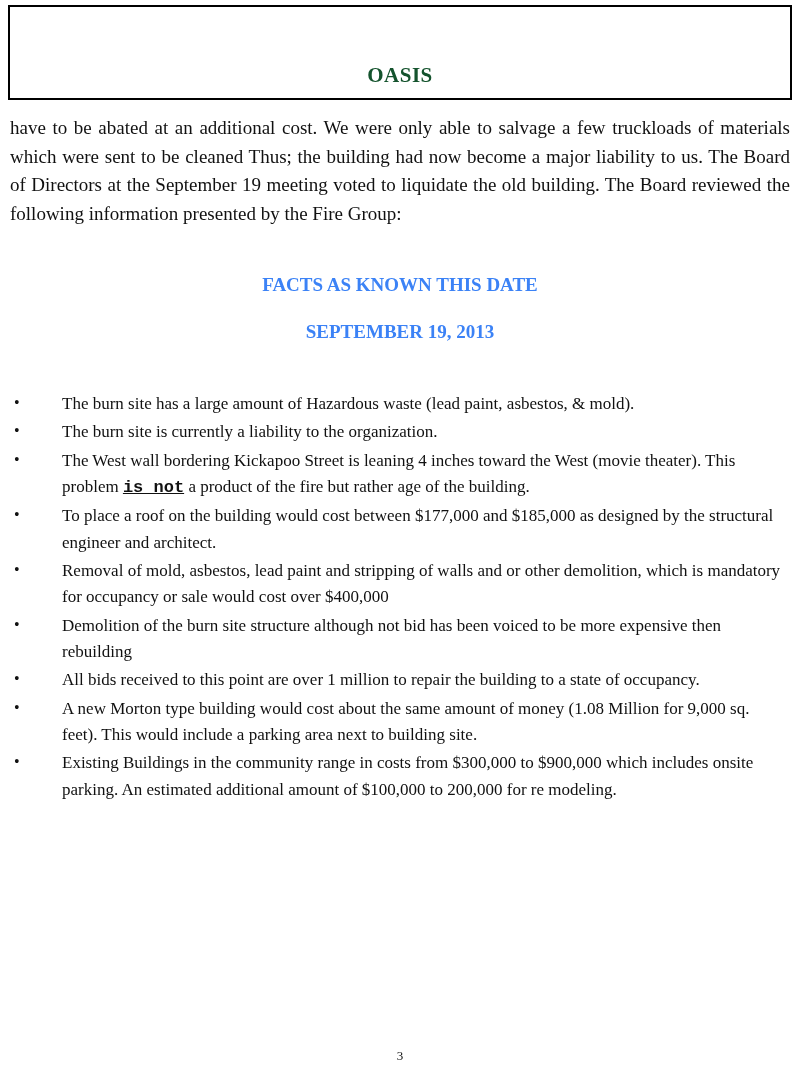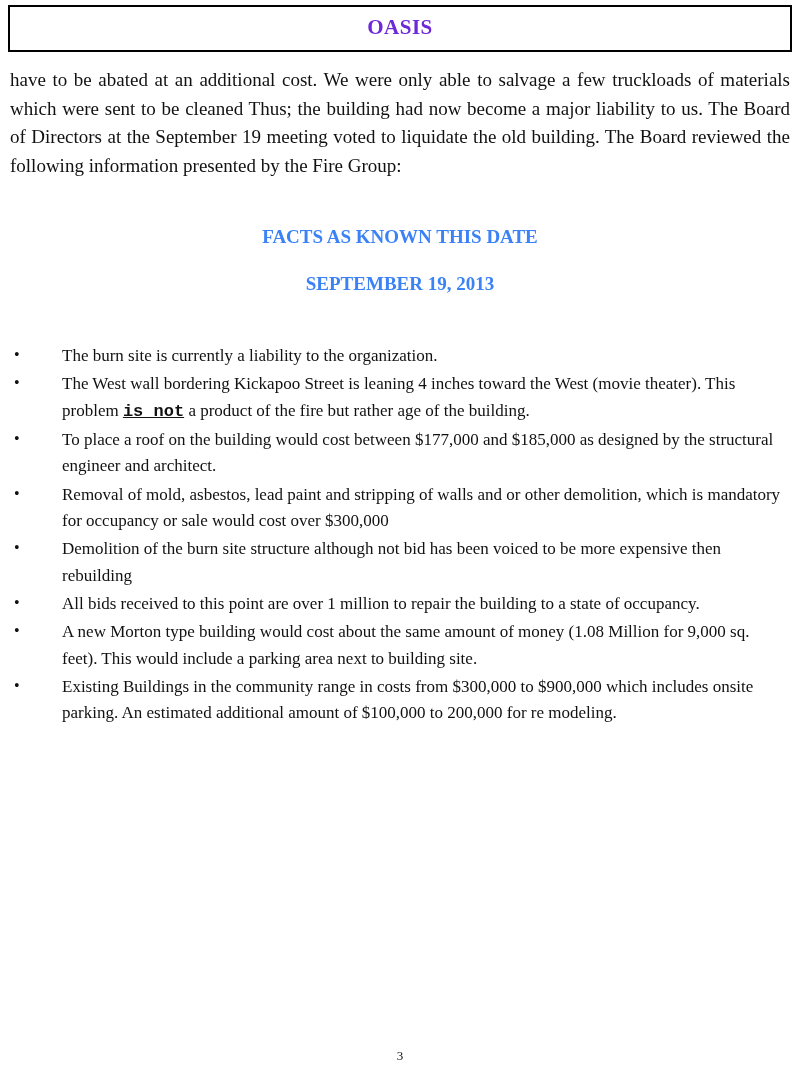--- a/index.html
+++ b/index.html
@@ -16,21 +16,22 @@
   .masthead {
     margin: 5px 8px 0 8px;
     border: 2px solid #000000;
     padding: 8px 0 10px 0;
     text-align: center;
   }
   .masthead h1 {
     font-size: 21px;
     font-weight: bold;
     letter-spacing: 0.5px;
-    color: #6d28d9;
+    color: #14532d;
+    margin-top: 48px;
   }
   .intro {
     margin: 14px 10px 0 10px;
     font-size: 19px;
     line-height: 1.5;
     text-align: justify;
   }
   .facts-heading {
     text-align: center;
     font-size: 19px;
@@ -81,24 +82,25 @@
     <h1>OASIS</h1>
   </header>
 
   <p class="intro">have to be abated at an additional cost.  We were only able to salvage a few truckloads of materials which were sent to be cleaned Thus; the building had now become a major liability to us.  The Board of Directors at the September 19 meeting voted to liquidate the old building. The Board reviewed the following information presented by the Fire Group:</p>
 
   <h2 class="facts-heading line1">FACTS AS KNOWN THIS DATE</h2>
 
   <h2 class="facts-heading line2">SEPTEMBER 19, 2013</h2>
 
   <ul class="facts-list">
+      <li><span>The burn site has a large amount of Hazardous waste (lead paint, asbestos, &amp; mold).</span></li>
       <li><span>The burn site is currently a liability to the organization.</span></li>
       <li><span>The West wall bordering Kickapoo Street is leaning 4 inches toward the West (movie theater). This problem </span><span class="emph">is not</span><span> a product of the fire but rather age of the building.</span></li>
       <li><span>To place a roof on the building would cost between $177,000 and $185,000 as designed by the structural engineer and architect.</span></li>
-      <li><span>Removal of mold, asbestos, lead paint and stripping of walls and or other demolition, which is mandatory for occupancy or sale would cost over $300,000</span></li>
+      <li><span>Removal of mold, asbestos, lead paint and stripping of walls and or other demolition, which is mandatory for occupancy or sale would cost over $400,000</span></li>
       <li><span>Demolition of the burn site structure although not bid has been voiced to be more expensive then rebuilding</span></li>
       <li><span>All bids received to this point are over 1 million to repair the building to a state of occupancy.</span></li>
       <li><span>A new Morton type building would cost about the same amount of money (1.08 Million for 9,000 sq. feet). This would include a parking area next to building site.</span></li>
       <li><span>Existing Buildings in the community range in costs from $300,000 to $900,000 which includes onsite parking.  An estimated additional amount of $100,000 to 200,000 for re modeling.</span></li>
     </ul>
 
   <footer class="page-footer">
     <span>3</span>
   </footer>
 

